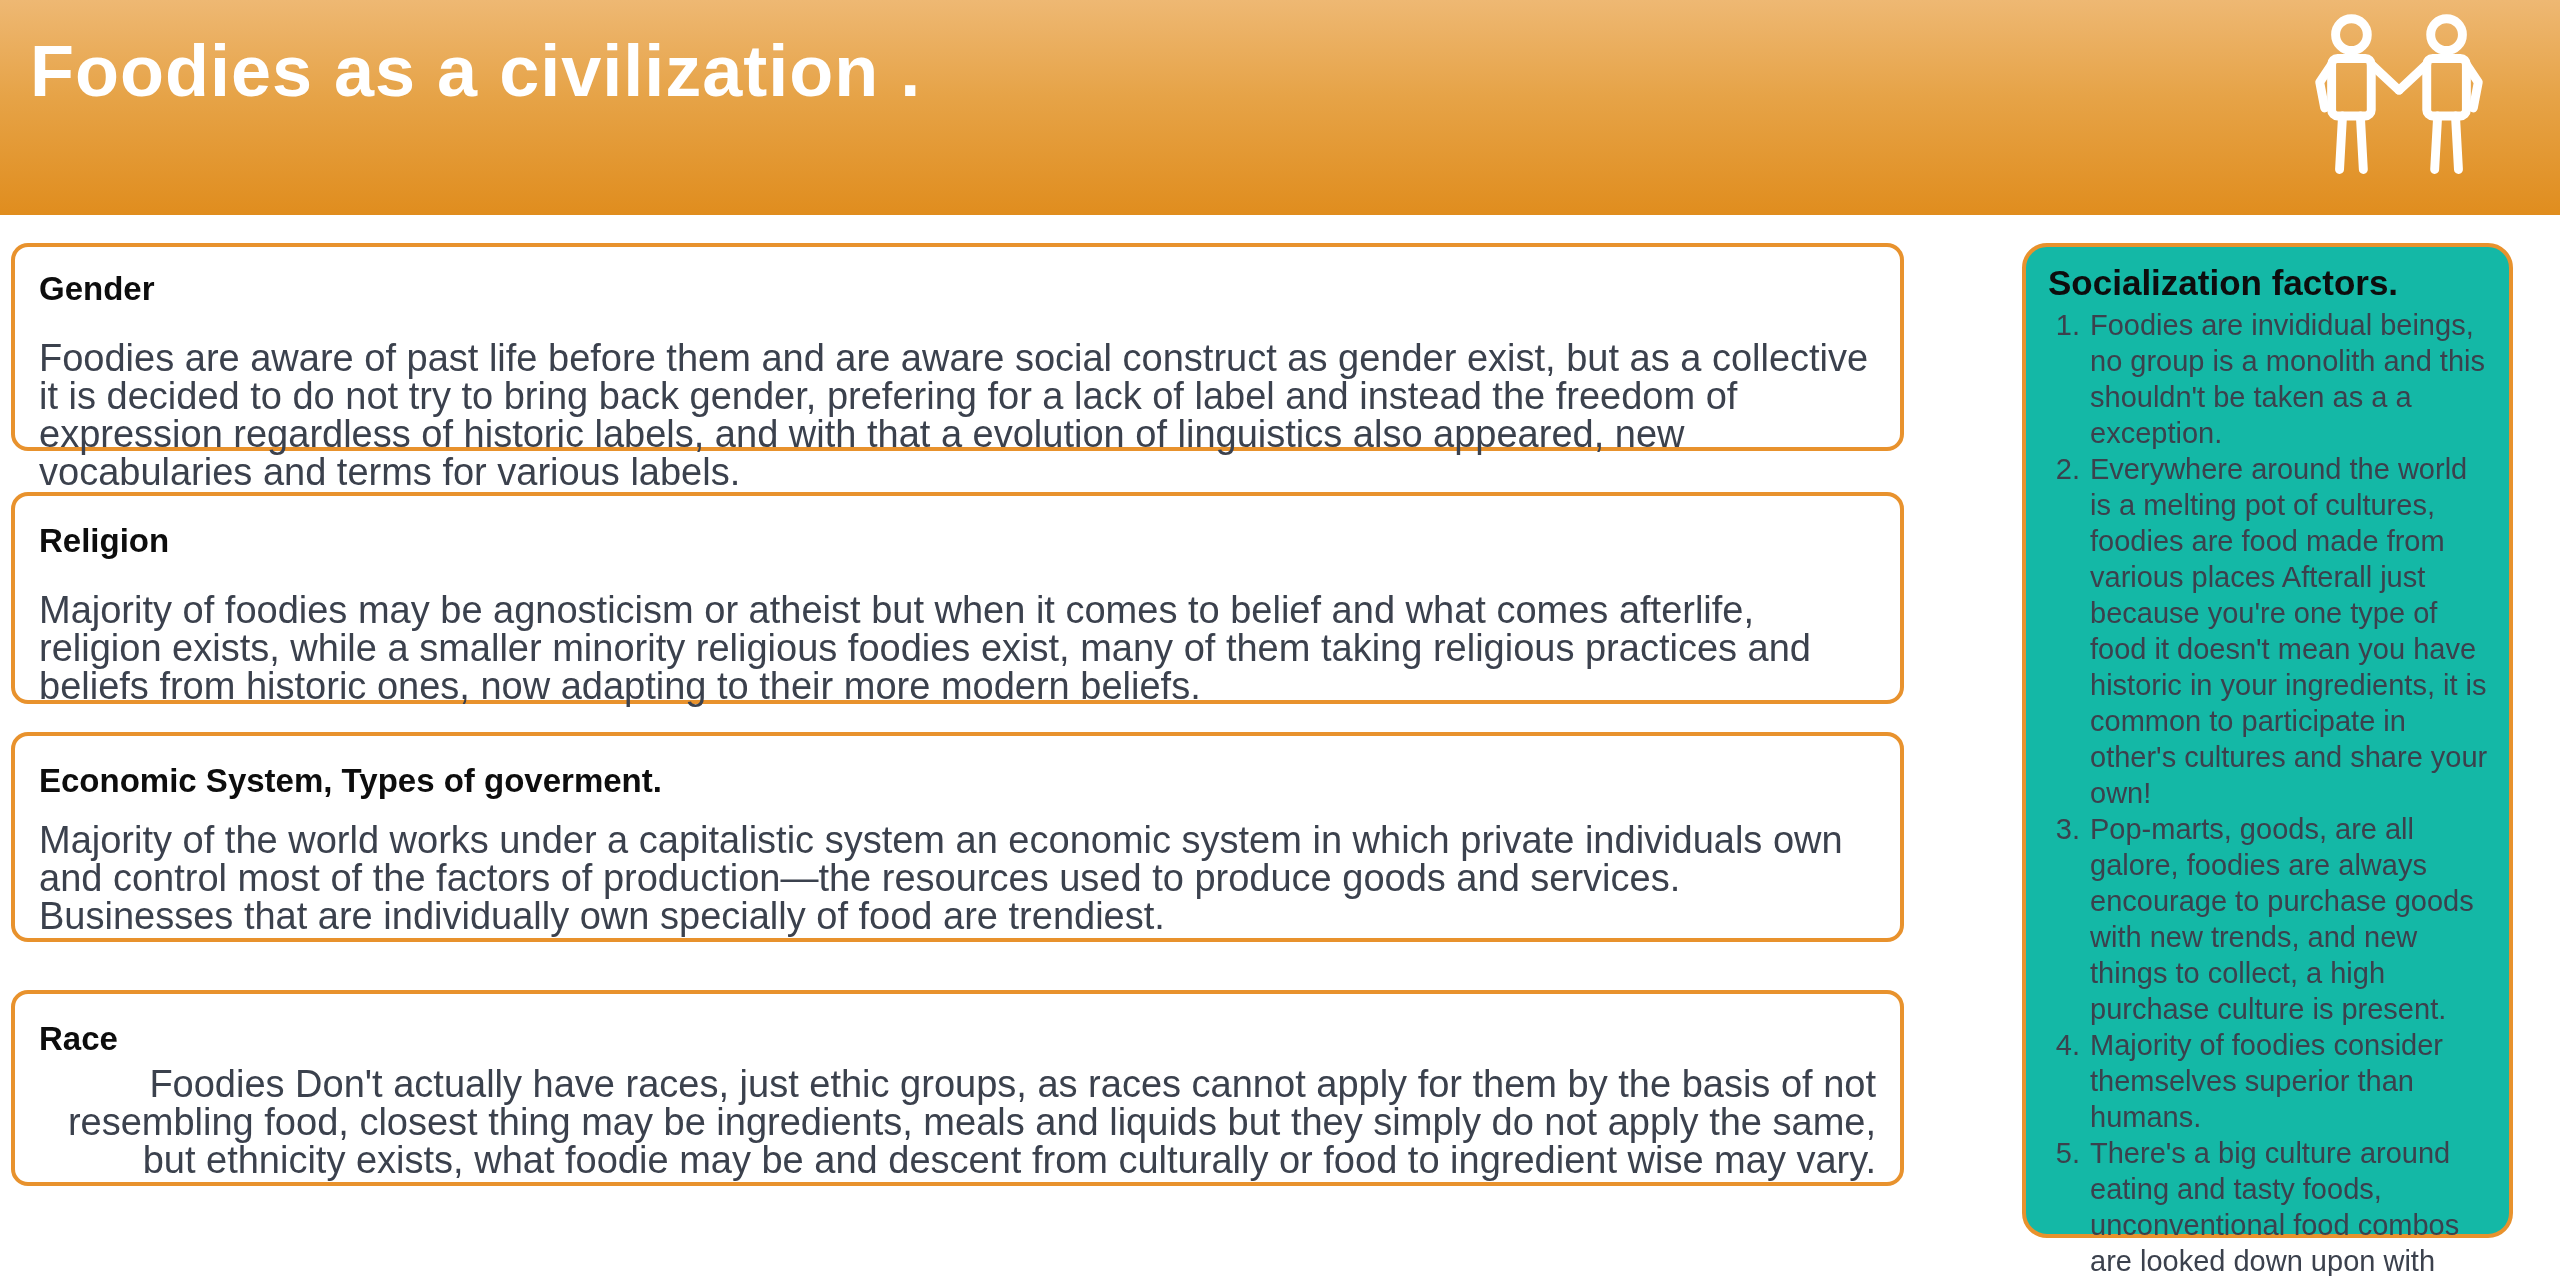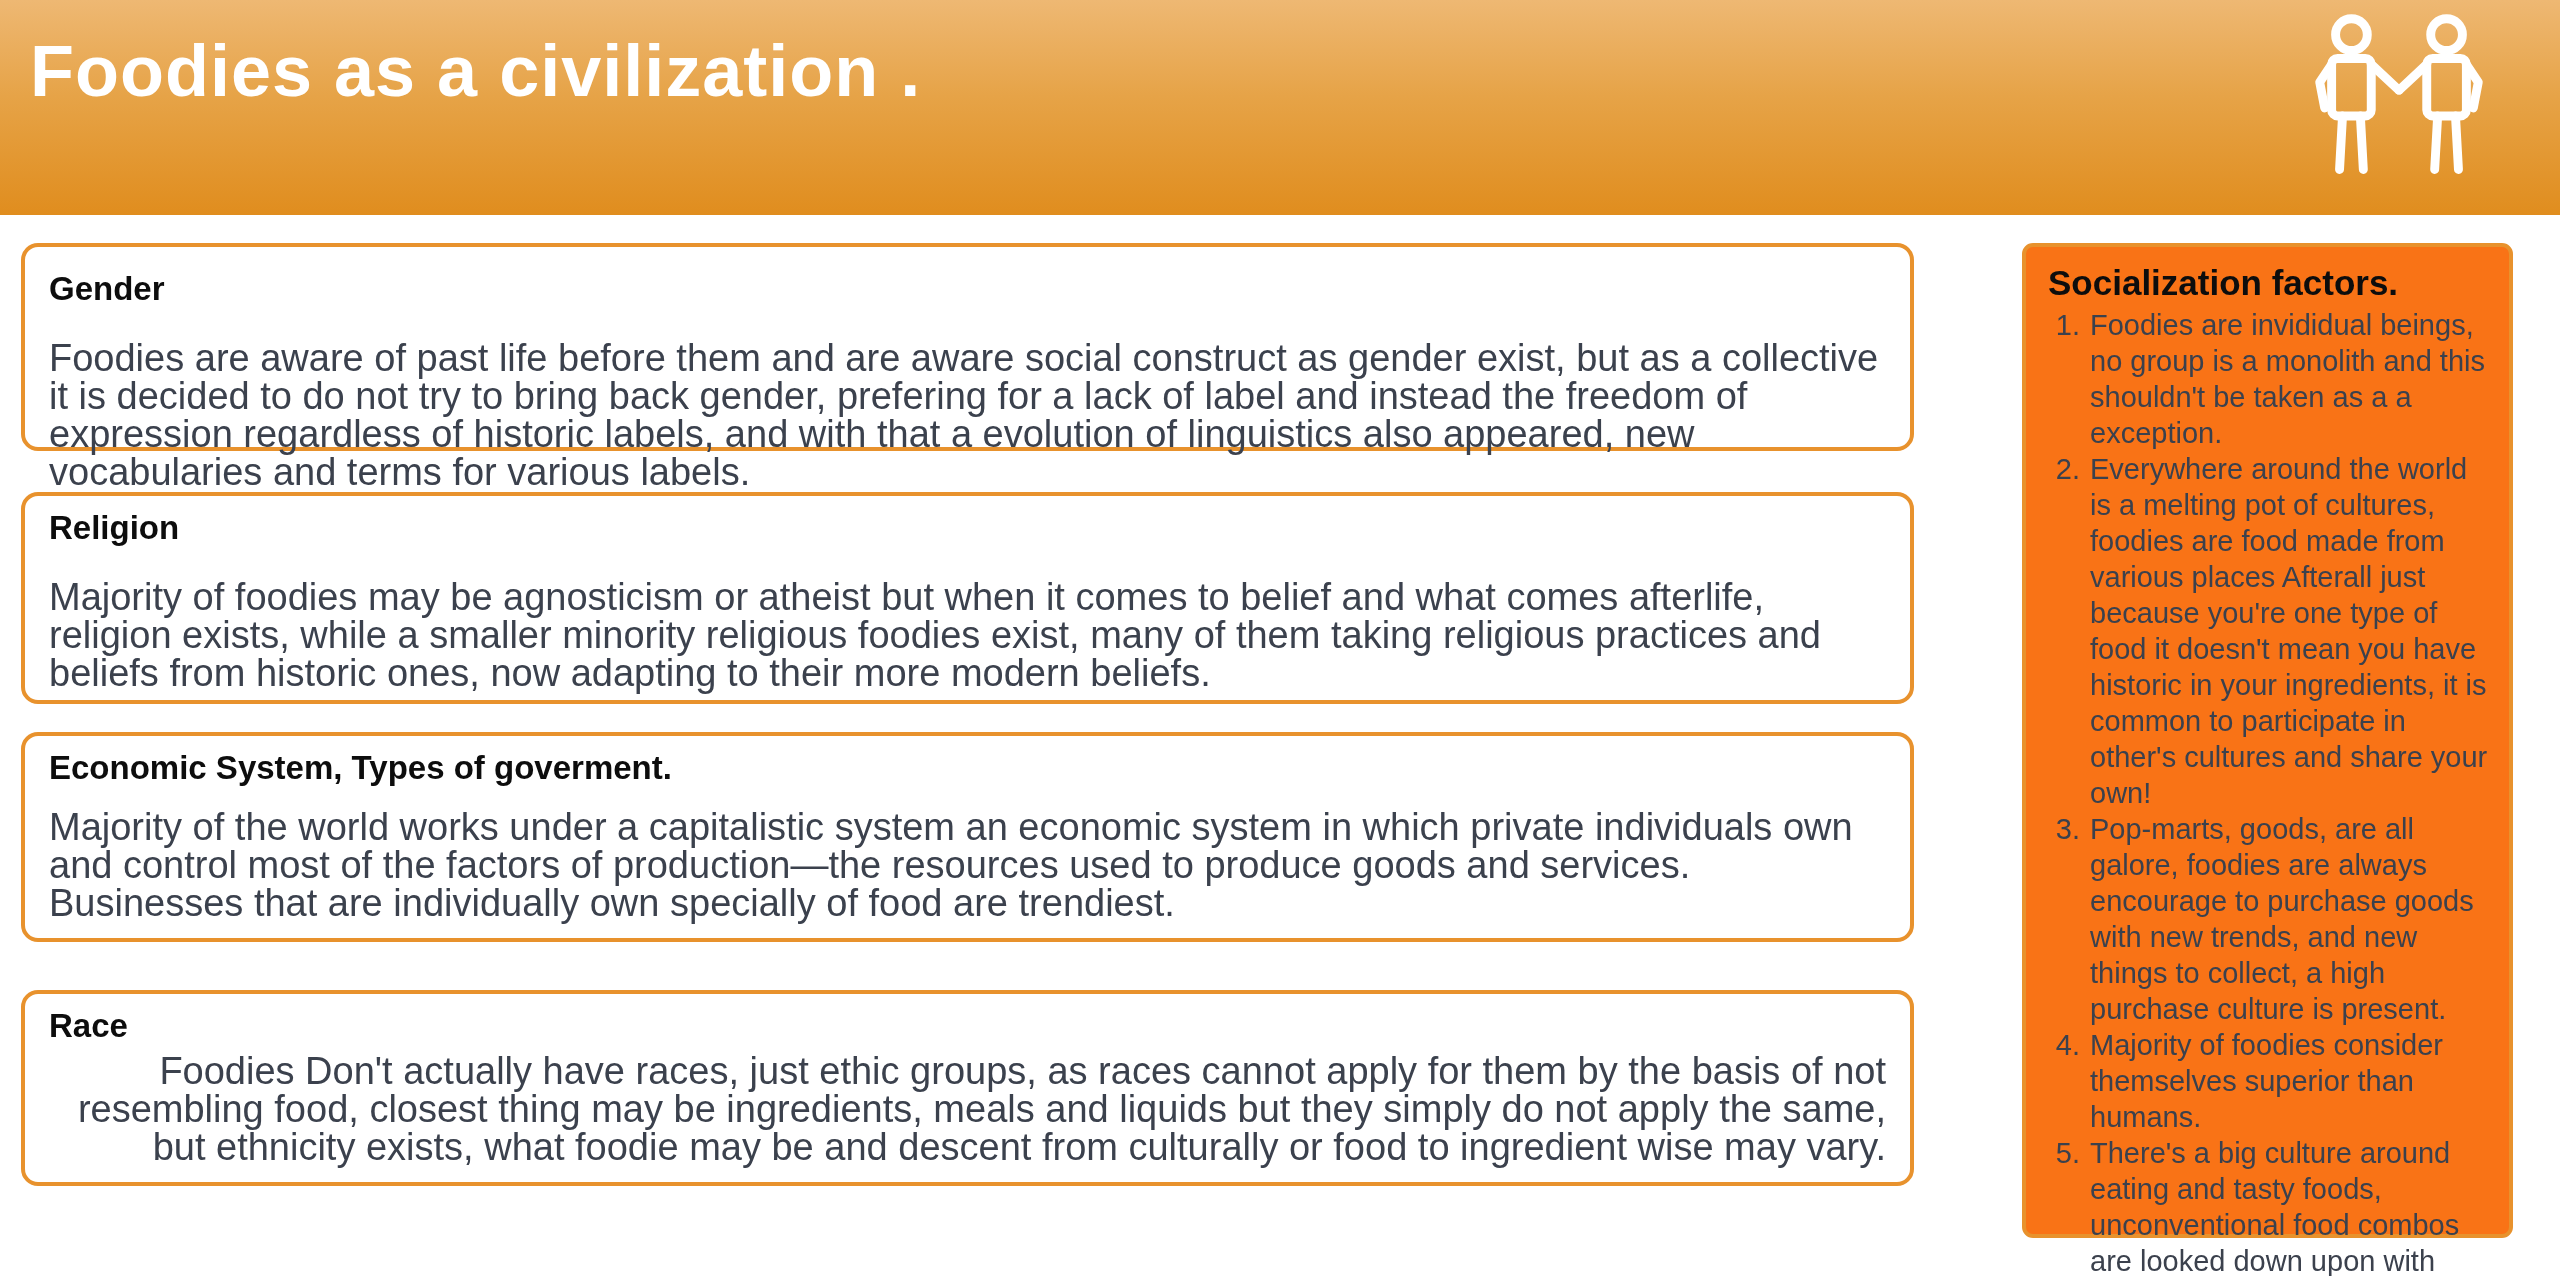--- a/index.html
+++ b/index.html
@@ -22,25 +22,25 @@
     line-height: 1.2; letter-spacing: 1px;
     white-space: nowrap;
   }
   .header-icon {
     position: absolute; right: 52px; top: 6px;
     width: 218px; height: 202px;
   }
   
   .box {
     position: absolute;
-    left: 21px; width: 1893px;
+    left: 11px; width: 1893px;
     background: #ffffff;
     border: 4px solid #e8922d;
     border-radius: 17px;
-    padding: 10px 24px;
+    padding: 23px 24px;
   }
   .box h2 {
     font-size: 33px; line-height: 44px;
     font-weight: bold; color: #0d0d0d;
   }
   .box p {
     font-size: 38px; line-height: 38px;
     color: #3b414d;
     margin-top: 28px;
   }
@@ -49,23 +49,23 @@
   .box-economic { top: 732px; height: 210px; }
   .box-economic p:first-of-type { margin-top: 18px; }
   .box-economic p.second-para   { margin-top: 38px; }
   .box-race     { top: 990px; height: 196px; }
   .box-race p   { margin-top: 4px; text-align: right; }
   
   .sidebar {
     position: absolute;
     left: 2022px; top: 243px;
     width: 491px; height: 995px;
-    background: #f97316;
+    background: #14b8a6;
     border: 4px solid #e8922d;
-    border-radius: 11px;
+    border-radius: 25px;
     padding: 14px 14px 12px 18px;
   }
   .sidebar h2 {
     font-size: 35px; line-height: 44px;
     font-weight: bold; color: #0d0d0d;
     margin-left: 4px;
   }
   .sidebar ol {
     margin: 2px 0 0 0;
     padding-left: 44px;

